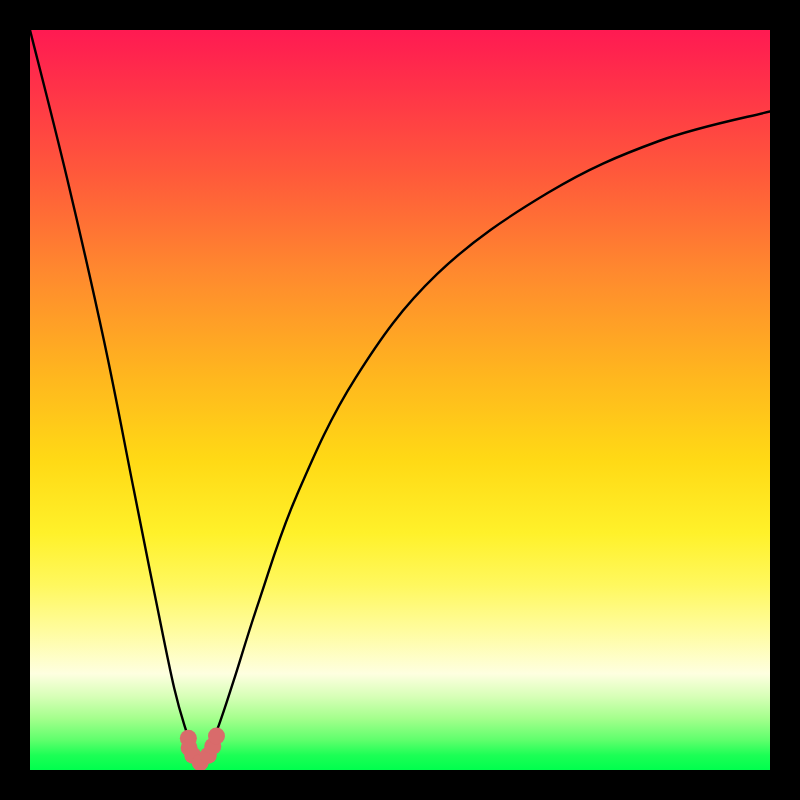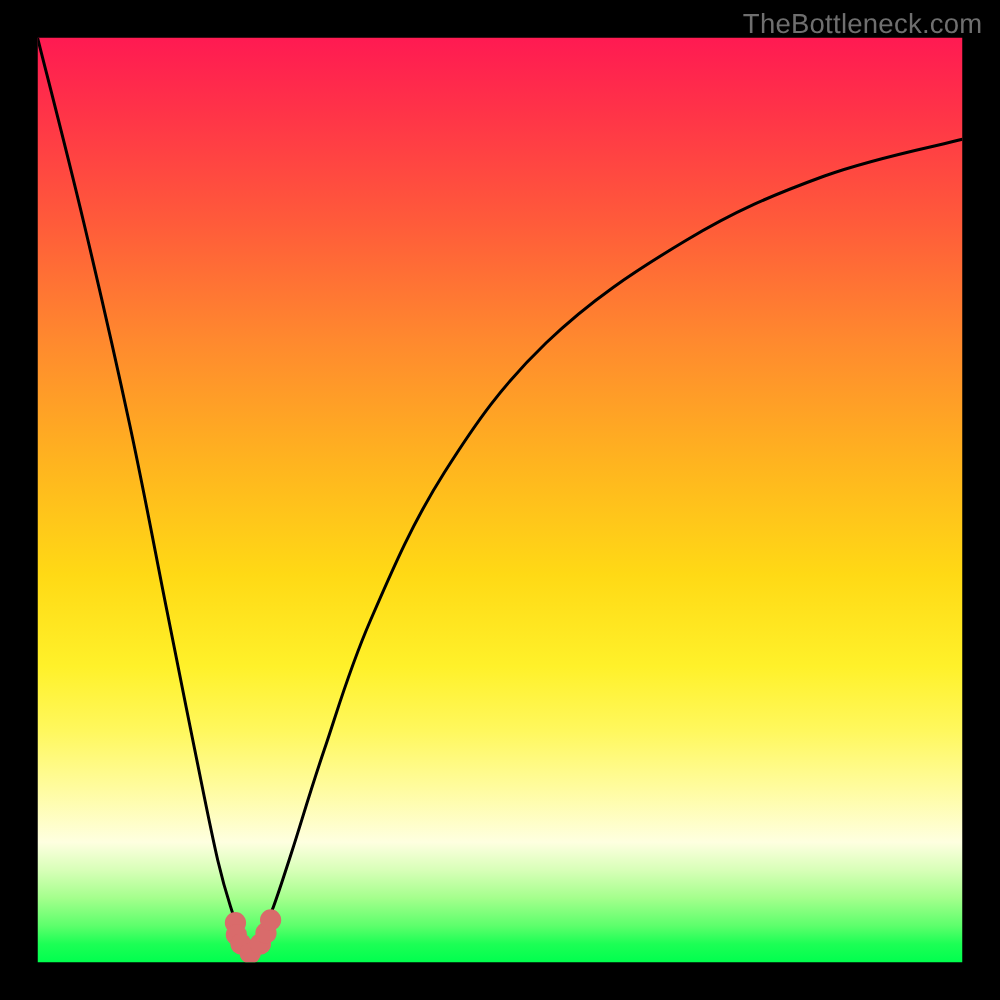--- a/index.html
+++ b/index.html
@@ -64,21 +64,20 @@
     font-size: 22px;
     font-weight: 400;
     letter-spacing: 0.2px;
     user-select: none;
   }
 </style>
 </head>
 <body>
 
 <div id="frame">
-  <div id="watermark">TheBottleneck.com</div>
   <div id="plot-area">
     <div id="gradient-bg"></div>
     <svg id="curve-svg" viewBox="0 0 740 740" preserveAspectRatio="none">
       <path id="curve-path" fill="none" stroke="#000000" stroke-width="2.4" stroke-linecap="round" stroke-linejoin="round" d="M 0.00 0.00 C 6.78 27.13, 23.43 91.02, 37.00 148.00 C 50.57 204.98, 61.79 253.82, 74.00 310.80 C 86.21 367.78, 94.10 411.32, 103.60 458.80 C 113.10 506.28, 118.34 533.17, 125.80 569.80 C 133.26 606.43, 138.60 634.18, 144.30 658.60 C 150.00 683.02, 153.22 691.06, 156.88 703.00 C 160.54 714.94, 161.84 718.29, 164.28 723.72 C 166.72 729.15, 167.76 733.01, 170.20 732.60 C 172.64 732.19, 174.21 728.28, 177.60 721.50 C 180.99 714.72, 183.95 708.49, 188.70 695.60 C 193.45 682.71, 196.04 674.26, 203.50 651.20 C 210.96 628.14, 217.87 603.72, 229.40 569.80 C 240.93 535.88, 248.76 506.90, 266.40 466.20 C 284.04 425.50, 299.82 388.50, 325.60 347.80 C 351.38 307.10, 371.73 278.12, 407.00 244.20 C 442.27 210.28, 477.30 187.22, 518.00 162.80 C 558.70 138.38, 588.30 125.92, 629.00 111.00 C 669.70 96.08, 719.65 86.83, 740.00 81.40"></path>
       <g id="markers">
           <circle cx="158.36" cy="708.18" r="8.5" fill="#d96b6b" stroke="#c95a5a" stroke-width="0"></circle>
           <circle cx="159.10" cy="717.80" r="8.5" fill="#d96b6b" stroke="#c95a5a" stroke-width="0"></circle>
           <circle cx="162.80" cy="725.20" r="8.5" fill="#d96b6b" stroke="#c95a5a" stroke-width="0"></circle>
           <circle cx="170.20" cy="732.60" r="8.5" fill="#d96b6b" stroke="#c95a5a" stroke-width="0"></circle>
           <circle cx="178.34" cy="725.20" r="8.5" fill="#d96b6b" stroke="#c95a5a" stroke-width="0"></circle>

